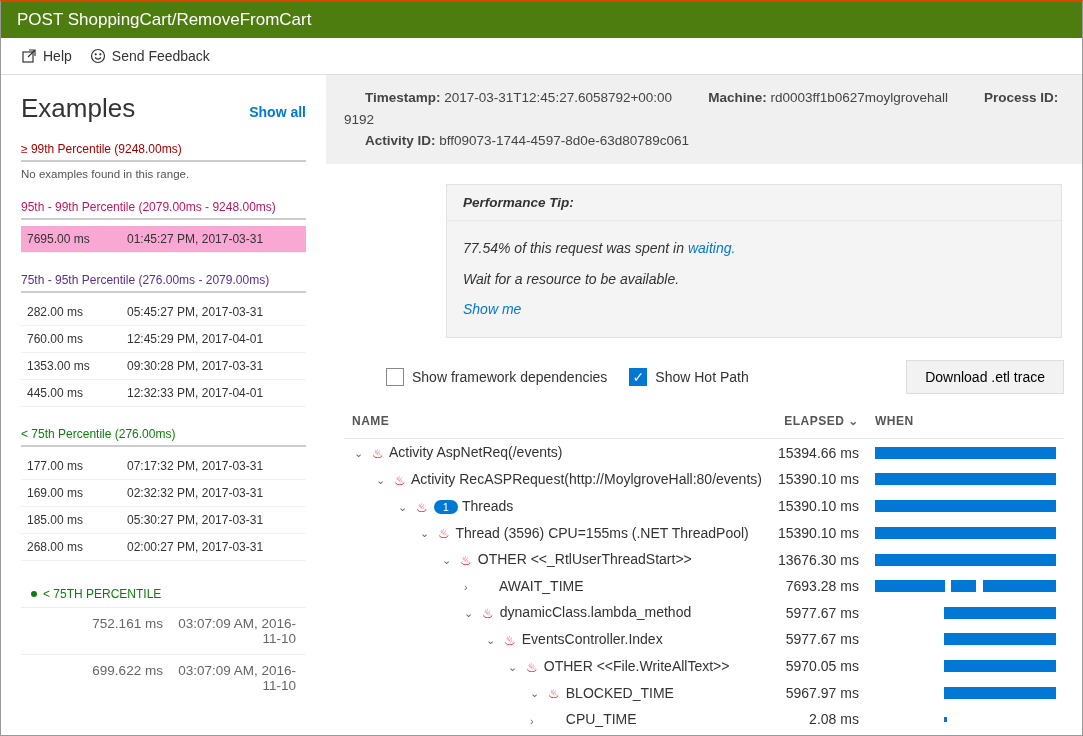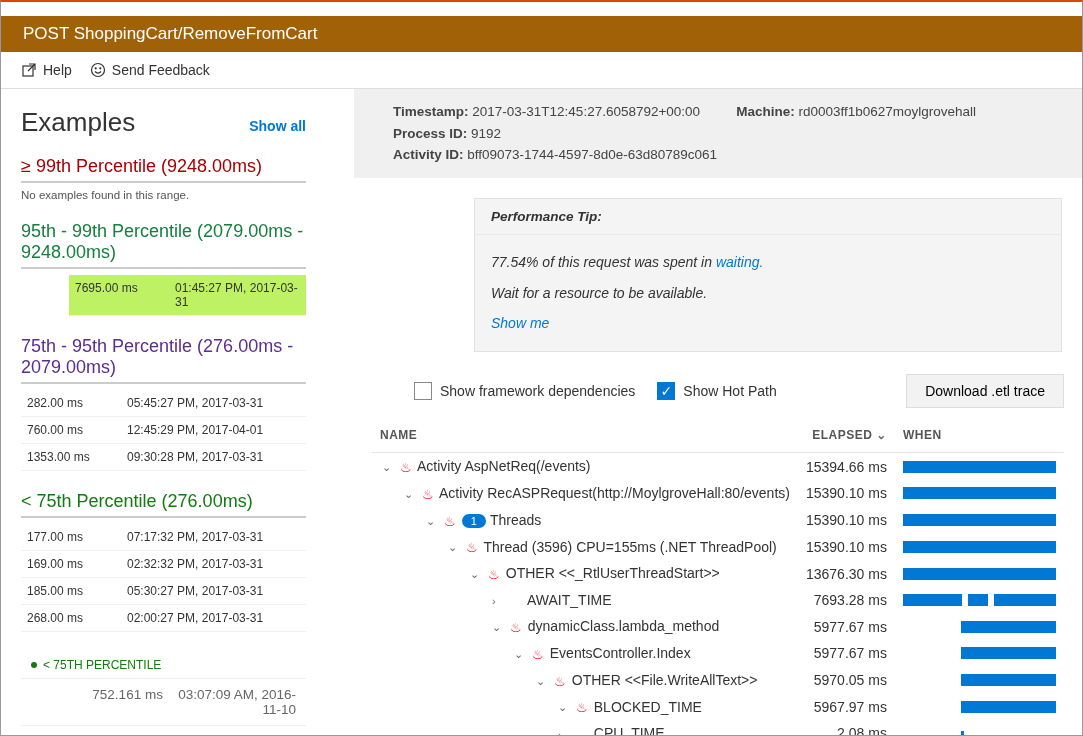--- a/index.html
+++ b/index.html
@@ -1,36 +1,36 @@
 <!DOCTYPE html>
 <html><head>
 <meta charset="utf-8">
 <style>
 * { box-sizing: border-box; margin: 0; padding: 0; }
 body { font-family: "Segoe UI", Tahoma, sans-serif; font-size: 13px; color: #333; background: #fff; width: 1083px; height: 736px; overflow: hidden; border: 1px solid #999; border-top: 2px solid #d94800; }
-.titlebar { background: #a16207; color: #fff; padding: 8px 22px; font-size: 17px; font-weight: 400; margin-top: 14px; }
+.titlebar { background: #4d7c0f; color: #fff; padding: 8px 16px; font-size: 17px; font-weight: 400; }
 .toolbar { display: flex; gap: 18px; padding: 10px 20px; border-bottom: 1px solid #ddd; }
 .tool-link { display: flex; align-items: center; gap: 6px; color: #333; font-size: 14px; cursor: pointer; }
 .tool-link svg { width: 16px; height: 16px; }
 
-.content { display: flex; height: calc(100% - 80px); gap: 28px; }
+.content { display: flex; height: calc(100% - 80px); }
 .sidebar { width: 325px; padding: 18px 20px 0 20px; overflow-y: auto; }
 .sidebar-header { display: flex; justify-content: space-between; align-items: baseline; margin-bottom: 18px; }
 .sidebar-header h2 { font-size: 26px; font-weight: 400; }
 .show-all { color: #0078d4; font-size: 14px; cursor: pointer; font-weight: bold; }
 
 .perc-block { margin-bottom: 20px; }
-.perc-title { font-size: 18px; padding-bottom: 4px; border-bottom: 2px solid #ccc; margin-bottom: 6px; }
+.perc-title { font-size: 12px; padding-bottom: 4px; border-bottom: 2px solid #ccc; margin-bottom: 6px; }
 .perc-99 { color: #a80000; }
-.perc-95 { color: #15803d; }
+.perc-95 { color: #be185d; }
 .perc-75 { color: #5c2d91; }
 .perc-lt75 { color: #107c10; }
 .no-ex { font-size: 11.5px; color: #555; }
 .ex-row { display: flex; padding: 6px 6px; font-size: 12px; border-bottom: 1px solid #f0f0f0; }
-.ex-row.selected { background: #bef264; margin-left: 48px; }
+.ex-row.selected { background: #f9a8d4; }
 .ex-ms { width: 100px; }
 .ex-time { flex: 1; }
 
 .bot-block { margin-top: 14px; }
 .bot-head { color: #107c10; font-size: 12px; padding: 6px 10px; display: flex; align-items: center; gap: 6px; }
 .dot { width: 6px; height: 6px; background: #107c10; border-radius: 50%; display: inline-block; }
 .bot-row { display: flex; padding: 8px 10px; font-size: 13.5px; color: #666; border-top: 1px solid #eee; text-align: right; }
 .bot-ms { width: 150px; }
 
 .main { flex: 1; display: flex; flex-direction: column; overflow: hidden; }
@@ -114,20 +114,24 @@
             <span class="ex-time">05:45:27 PM, 2017-03-31</span>
           </div>
           <div class="ex-row">
             <span class="ex-ms">760.00 ms</span>
             <span class="ex-time">12:45:29 PM, 2017-04-01</span>
           </div>
           <div class="ex-row">
             <span class="ex-ms">1353.00 ms</span>
             <span class="ex-time">09:30:28 PM, 2017-03-31</span>
           </div>
+          <div class="ex-row">
+            <span class="ex-ms">445.00 ms</span>
+            <span class="ex-time">12:32:33 PM, 2017-04-01</span>
+          </div>
         </div>
         <div class="perc-block">
           <div class="perc-title perc-lt75">&lt; 75th Percentile (276.00ms)</div>
           <div class="ex-row">
             <span class="ex-ms">177.00 ms</span>
             <span class="ex-time">07:17:32 PM, 2017-03-31</span>
           </div>
           <div class="ex-row">
             <span class="ex-ms">169.00 ms</span>
             <span class="ex-time">02:32:32 PM, 2017-03-31</span>

